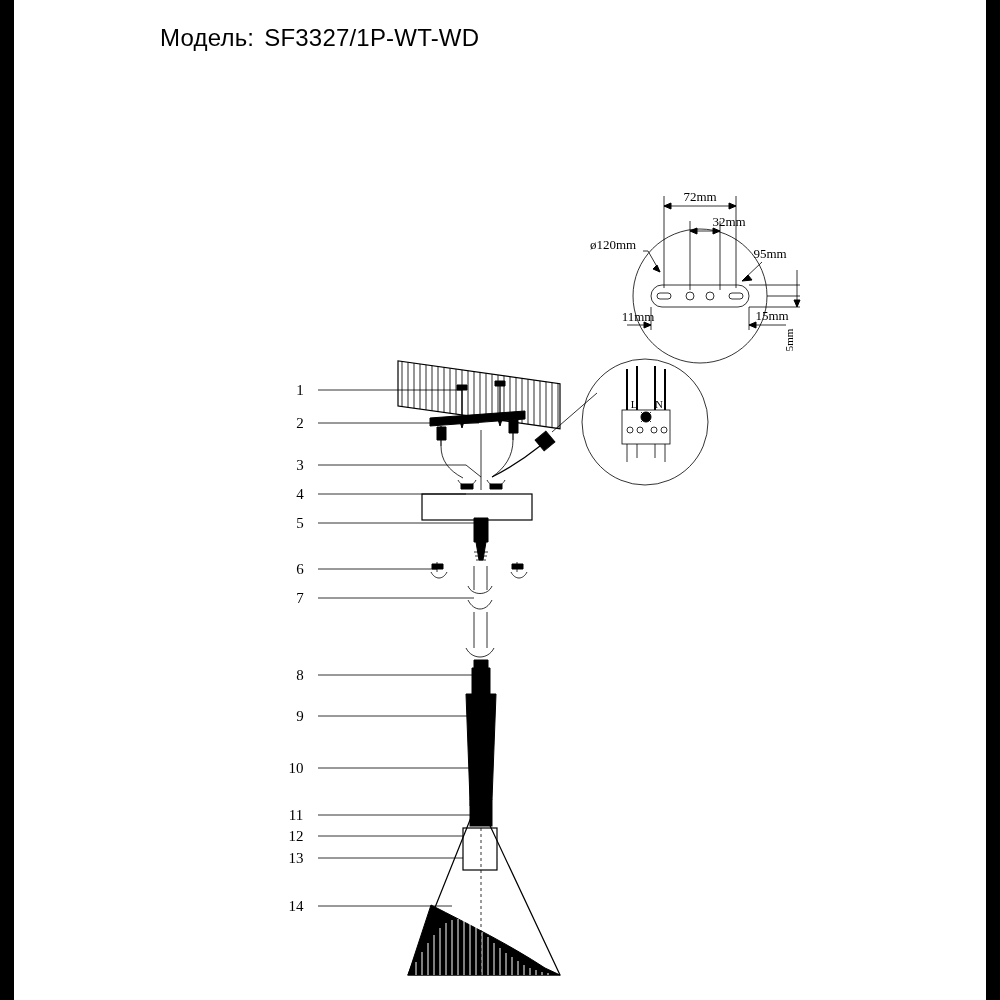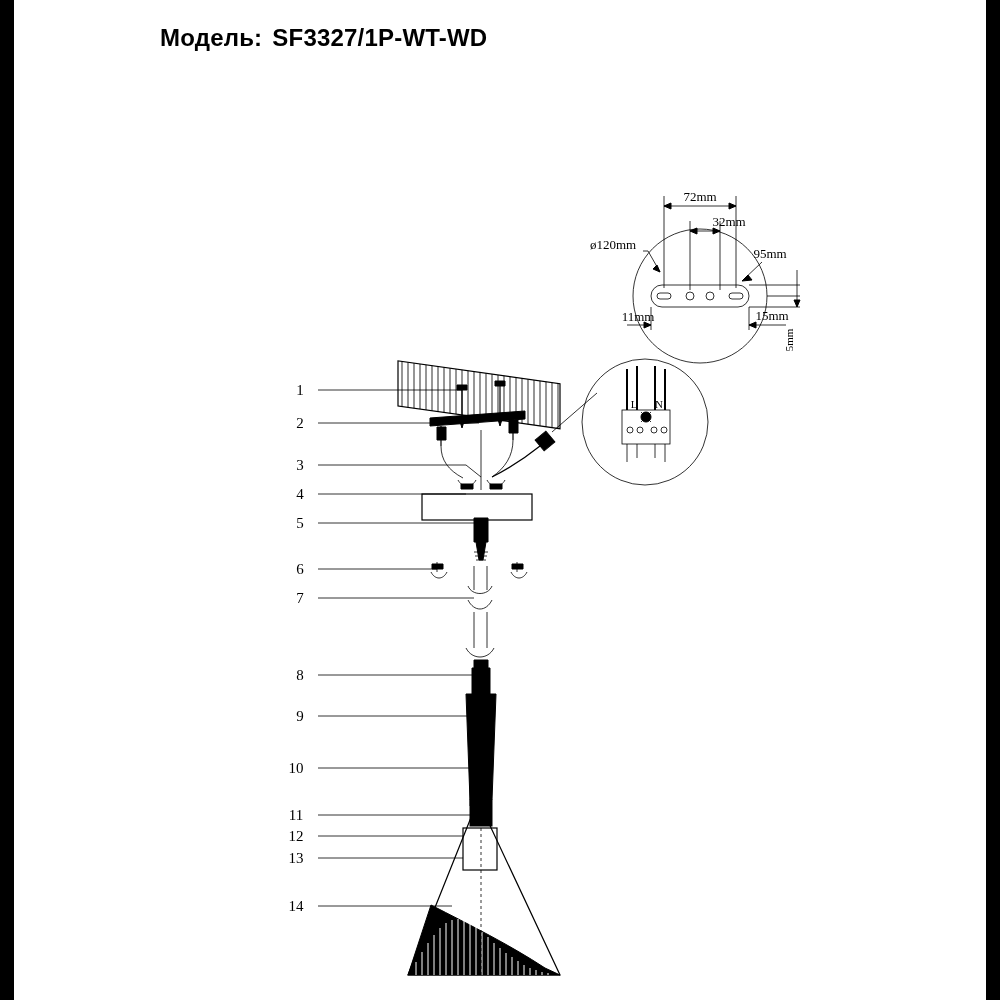--- a/index.html
+++ b/index.html
@@ -25,21 +25,21 @@
     top: 0px;
     width: 972px;
     height: 1000px;
     background: #ffffff;
   }
   #title {
     position: absolute;
     left: 160px;
     top: 24px;
     font-size: 24px;
-    font-weight: bold;
+    font-weight: normal;
     color: #000;
     letter-spacing: 0.2px;
     white-space: nowrap;
   }
   #title .model-label { margin-right: 10px; }
   svg.diagram {
     position: absolute;
     left: 0;
     top: 0;
     width: 1000px;

